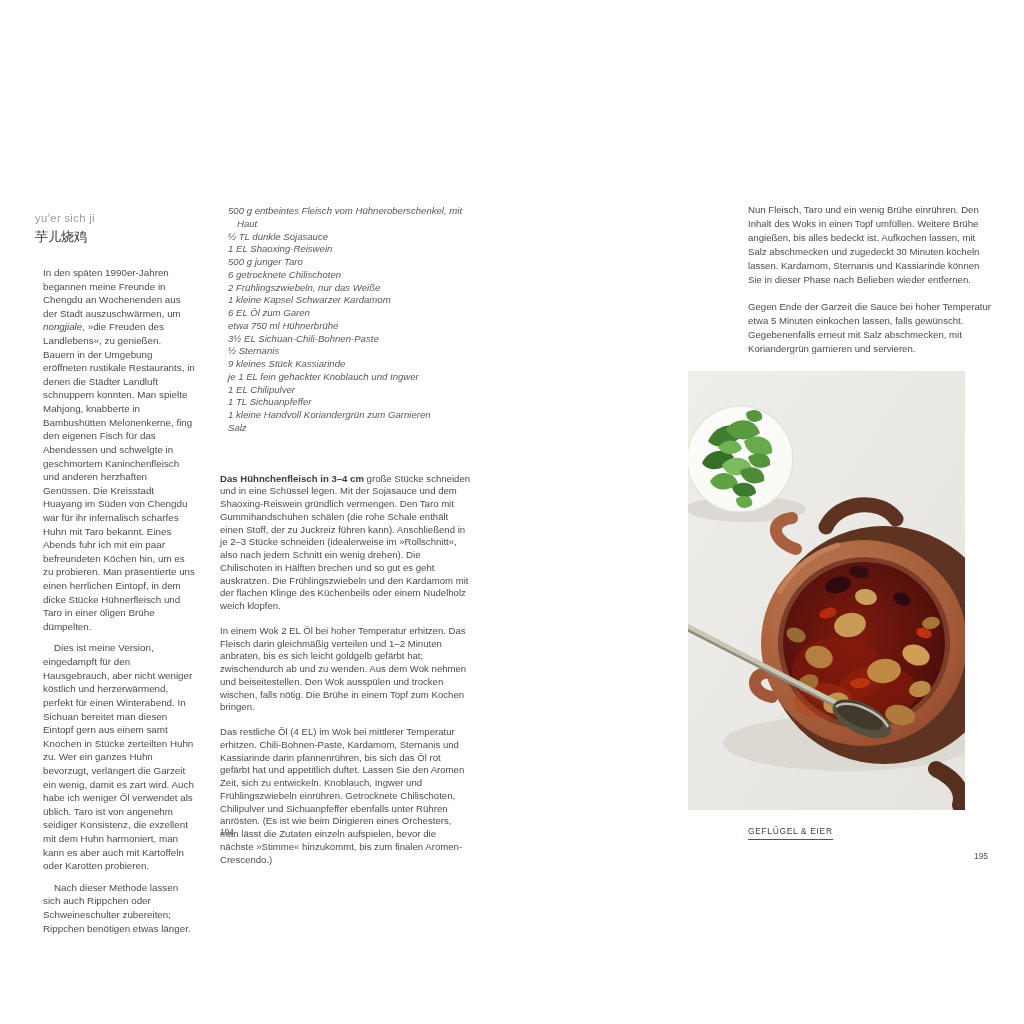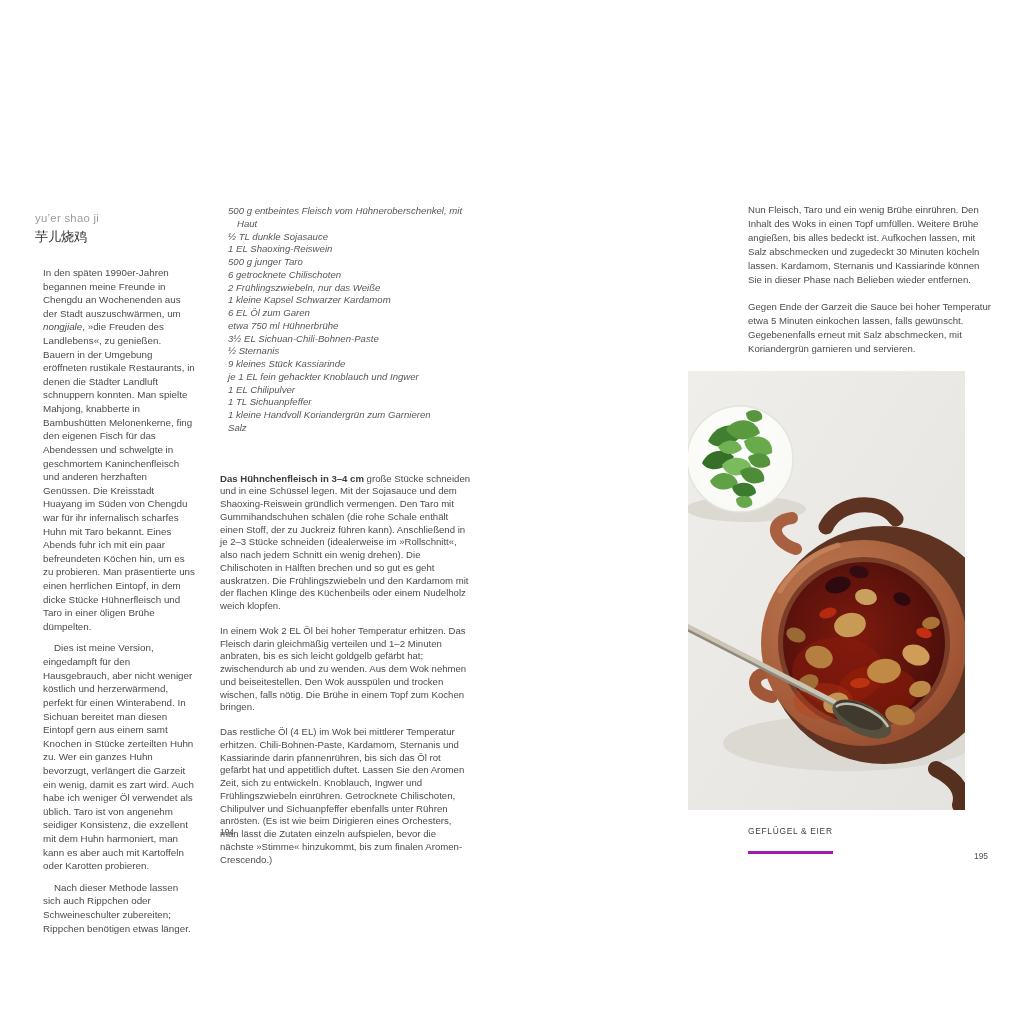--- a/index.html
+++ b/index.html
@@ -33,28 +33,28 @@
   #col-right p{margin:0 0 14px 0;font-size:9.6px;line-height:1.45;color:#4c4c4c;}
 
   
   #photo{left:688px;top:371px;width:277px;height:439px;}
   #photo svg{display:block;}
 
   
   .folio{font-size:8.4px;color:#4f4f4f;}
   #folio-left{left:220px;top:827px;}
   #folio-section{left:748px;top:826px;font-size:8.4px;color:#3f3f3f;letter-spacing:.7px;
-    border-bottom:3px solid #a21caf;padding-bottom:15px;}
+    border-bottom:1px solid #a21caf;padding-bottom:3px;}
   #folio-right{left:974px;top:827px;margin-top:24px;}
 </style>
 </head>
 <body>
 
 <div id="col-left" class="abs">
-  <div class="pinyin">yu’er shao ji</div>
+  <div class="pinyin">yu’er sich ji</div>
   <div class="chinese">芋儿烧鸡</div>
   <div class="intro">
     <p><span>In den späten 1990er-Jahren begannen meine Freunde in Chengdu an Wochenenden aus der Stadt auszuschwärmen, um </span><span class="it">nongjiale</span><span>, »die Freuden des Landlebens«, zu genießen. Bauern in der Umgebung eröffneten rustikale Restaurants, in denen die Städter Landluft schnuppern konnten. Man spielte Mahjong, knabberte in Bambushütten Melonenkerne, fing den eigenen Fisch für das Abendessen und schwelgte in geschmortem Kaninchenfleisch und anderen herzhaften Genüssen. Die Kreisstadt Huayang im Süden von Chengdu war für ihr infernalisch scharfes Huhn mit Taro bekannt. Eines Abends fuhr ich mit ein paar befreundeten Köchen hin, um es zu probieren. Man präsentierte uns einen herrlichen Eintopf, in dem dicke Stücke Hühnerfleisch und Taro in einer öligen Brühe dümpelten.</span></p>
     <p class="indent">Dies ist meine Version, eingedampft für den Hausgebrauch, aber nicht weniger köstlich und herzerwärmend, perfekt für einen Winterabend. In Sichuan bereitet man diesen Eintopf gern aus einem samt Knochen in Stücke zerteilten Huhn zu. Wer ein ganzes Huhn bevorzugt, verlängert die Garzeit ein wenig, damit es zart wird. Auch habe ich weniger Öl verwendet als üblich. Taro ist von angenehm seidiger Konsistenz, die exzellent mit dem Huhn harmoniert, man kann es aber auch mit Kartoffeln oder Karotten probieren.</p>
     <p class="indent">Nach dieser Methode lassen sich auch Rippchen oder Schweineschulter zubereiten; Rippchen benötigen etwas länger.</p>
   </div>
 </div>
 
 <div id="col-mid" class="abs">
   <div class="ingredients">

